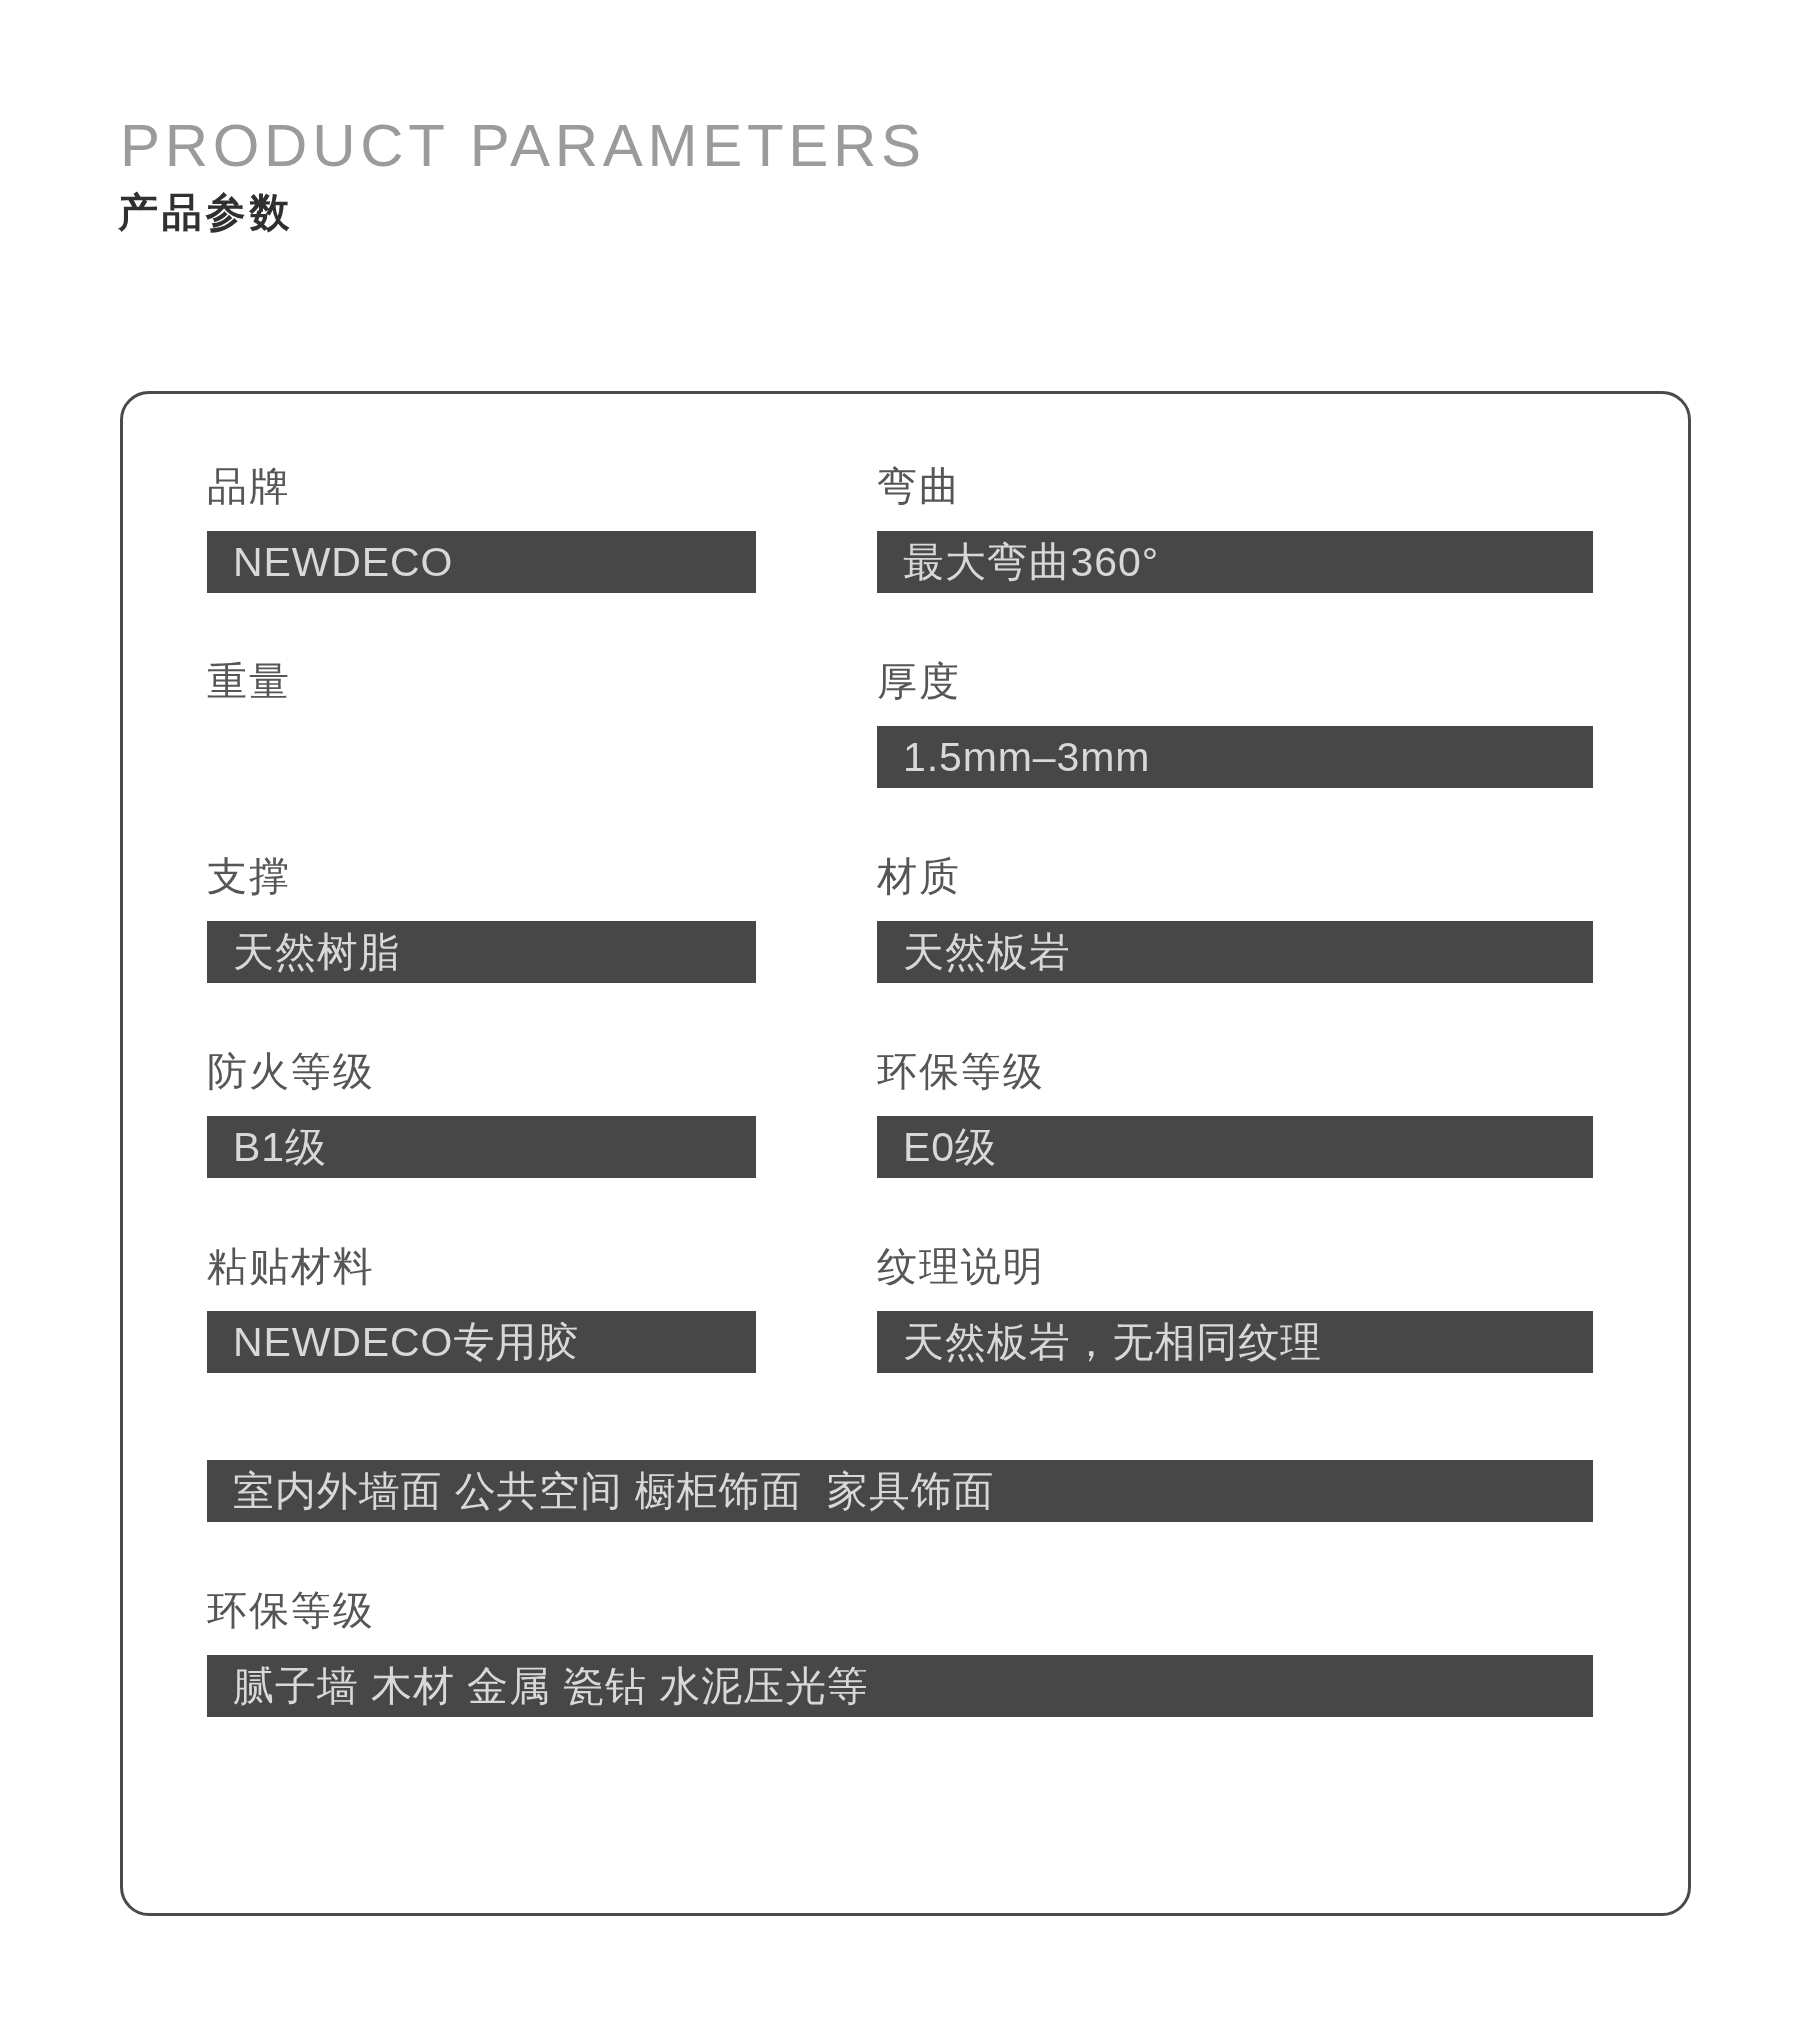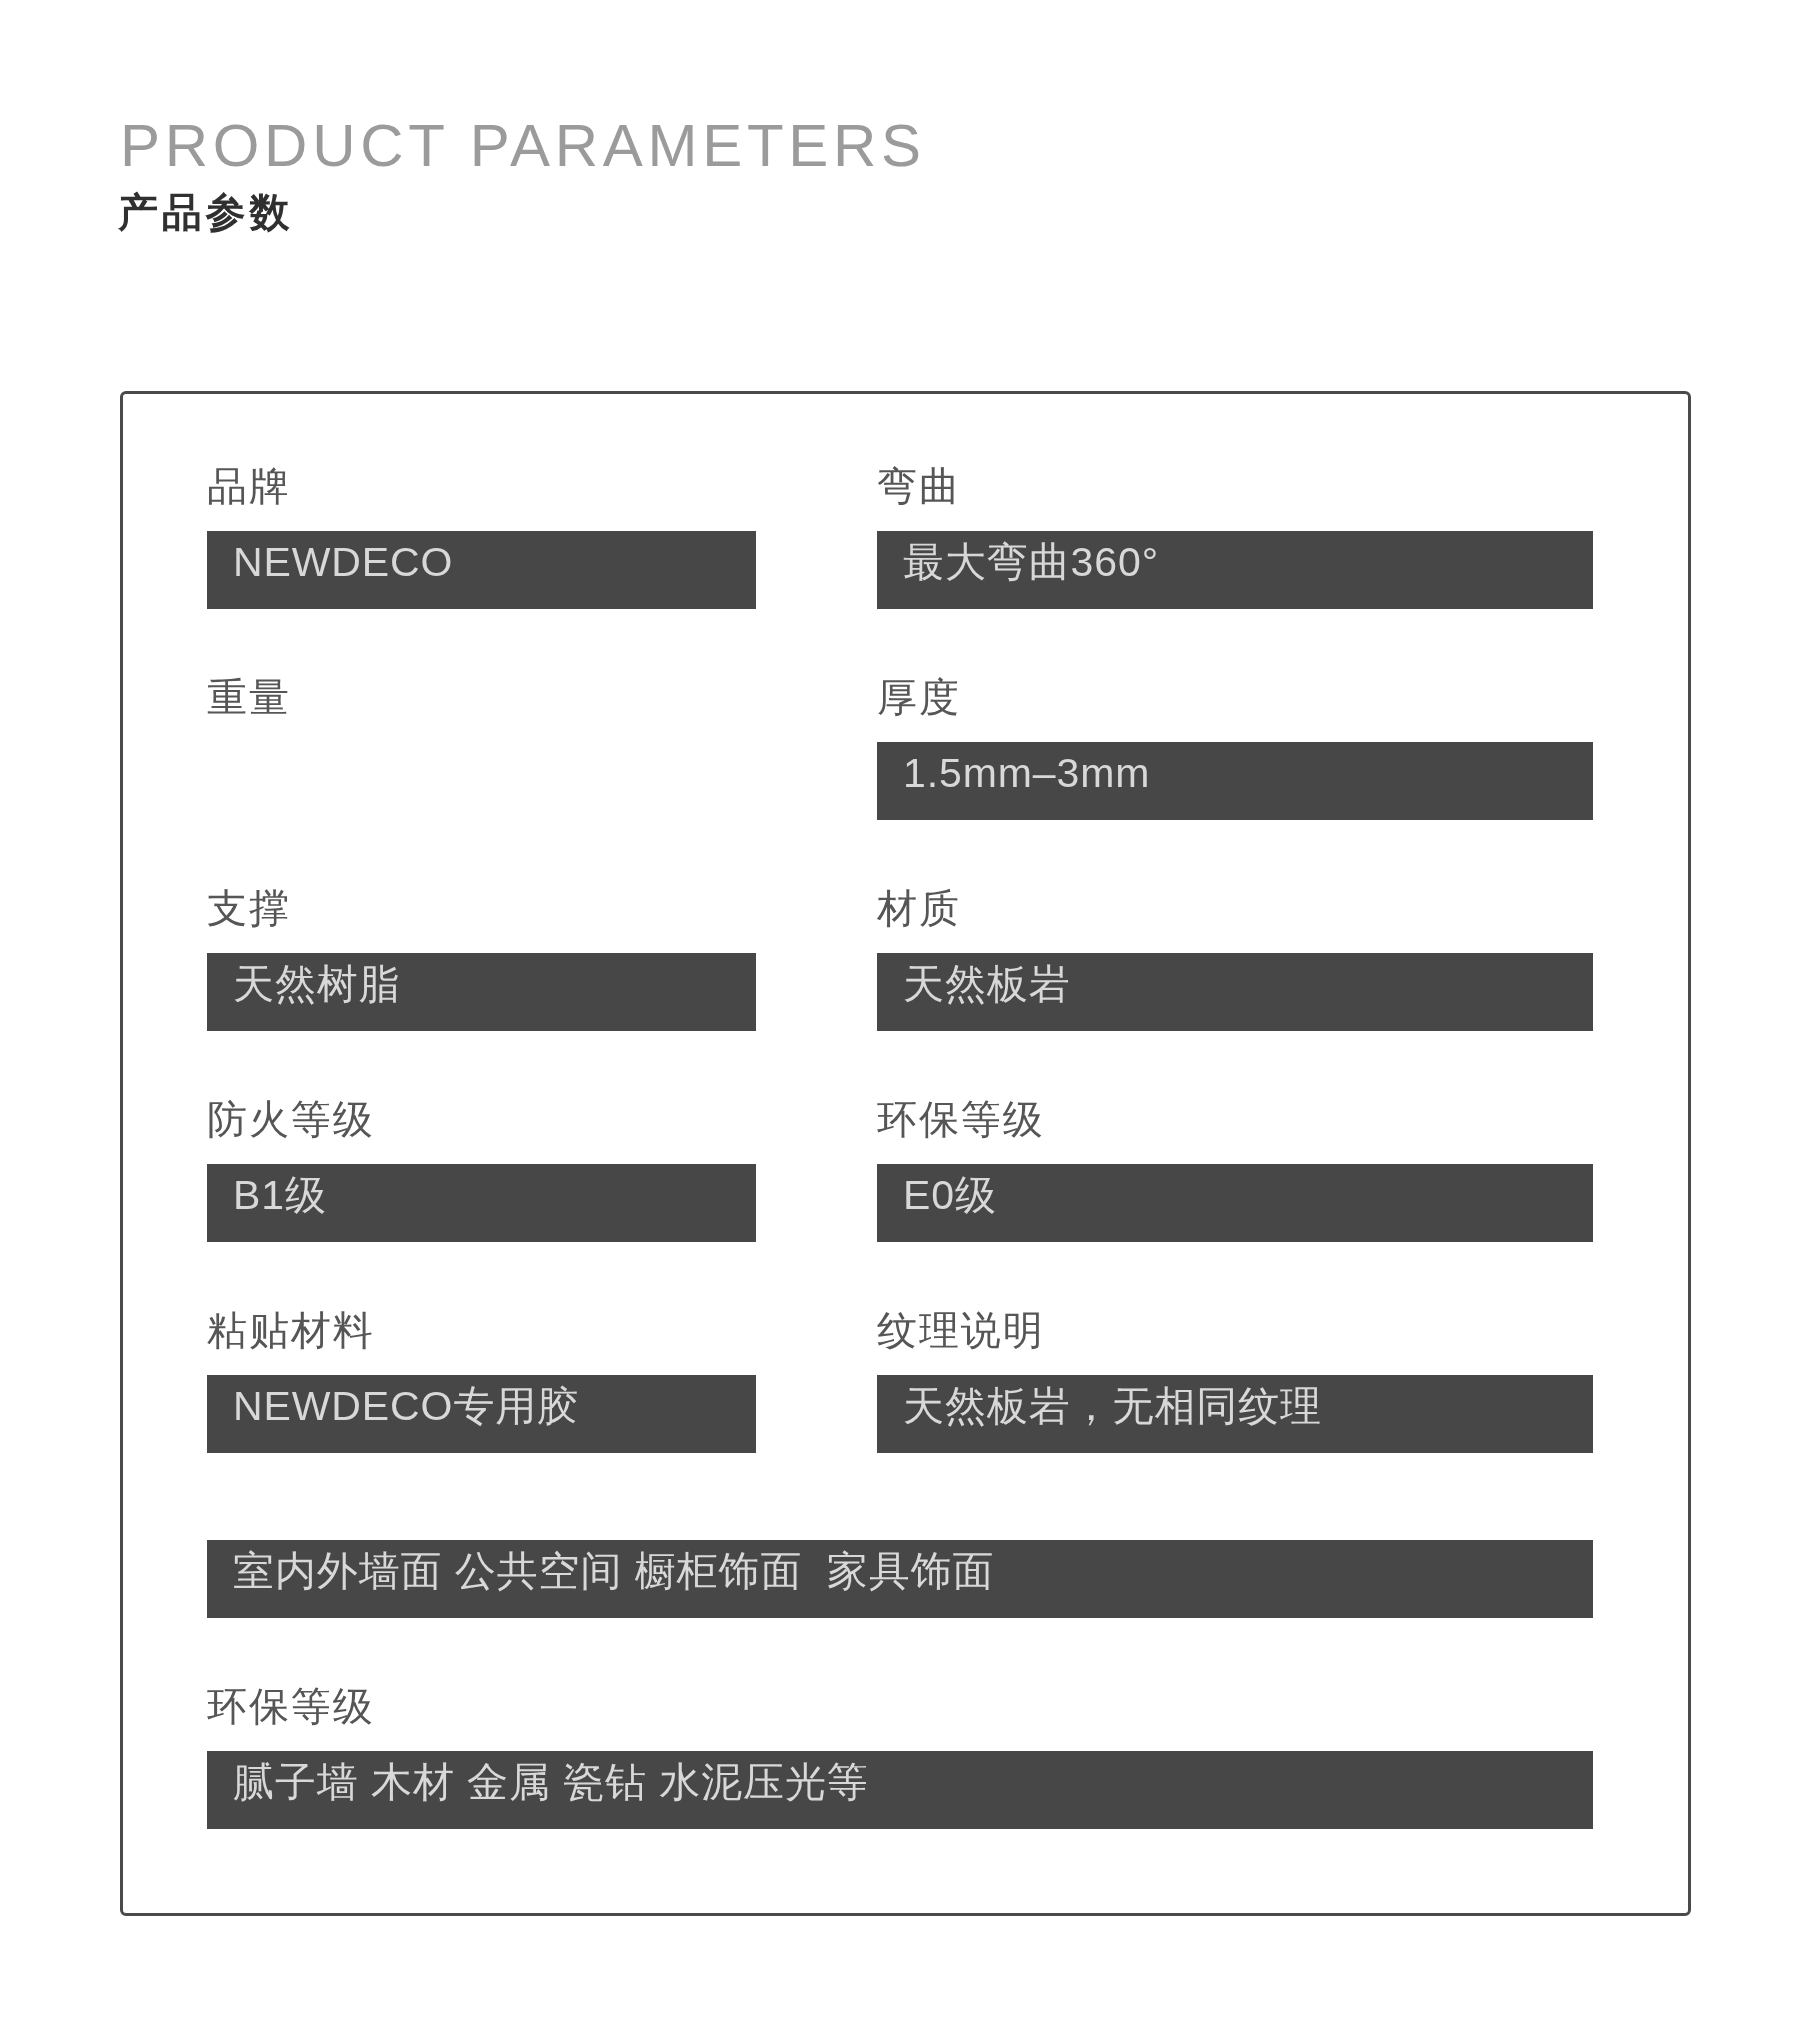--- a/index.html
+++ b/index.html
@@ -38,38 +38,38 @@
     color:var(--c-title-cn);
     letter-spacing:3.8px;
   }
   .panel{
     position:absolute;
     left:120px;
     top:391px;
     width:1571px;
     height:1525px;
     border:3.8px solid var(--c-border);
-    border-radius:6px;
+    border-radius:29px;
     padding:69px 89px 0 84px;
   }
   .grid{
     display:grid;
     grid-template-columns:549px 716px;
     column-gap:121px;
   }
   .cell{margin-bottom:65px;}
   .param-label{
     font-size:40px;
     line-height:47px;
     color:var(--c-label);
     margin-bottom:21px;
     letter-spacing:1.9px;
   }
   .param-bar{
-    height:78px;
+    height:62px;
     line-height:62px;
     background:var(--c-bar-bg);
     color:var(--c-bar-text);
     font-size:41px;
     padding-left:26px;
     white-space:pre;
     overflow:hidden;
     letter-spacing:0.9px;
   }
   .wide{width:1386px;}

